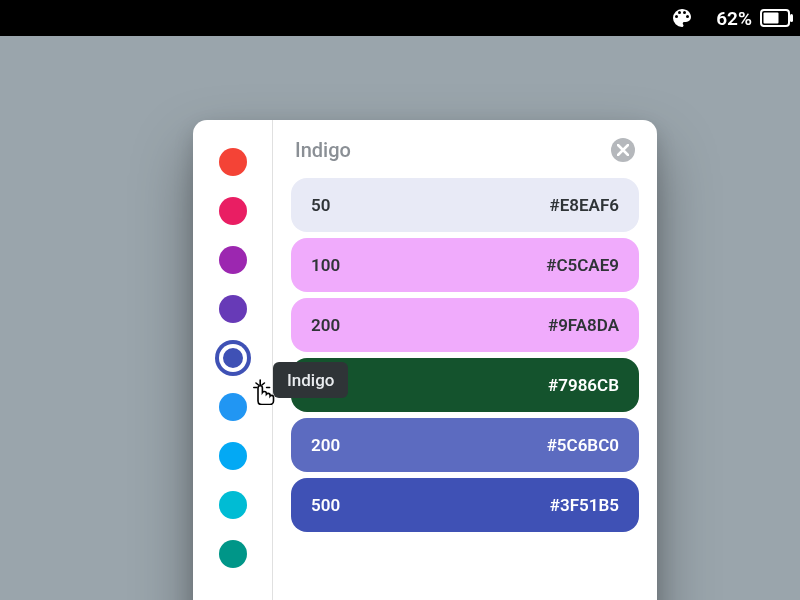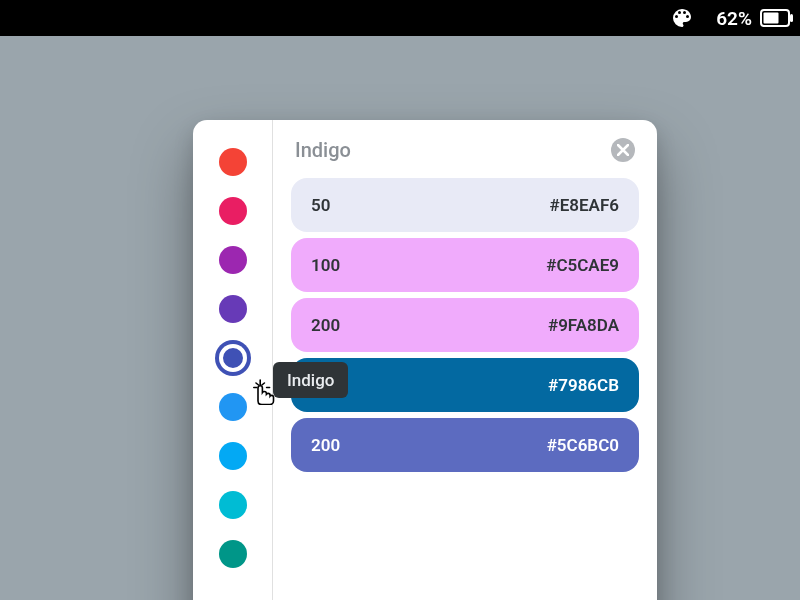--- a/index.html
+++ b/index.html
@@ -174,27 +174,31 @@
           <span>#E8EAF6</span>
         </div>
         <div class="swatch" style="background: #f0abfc; color: rgb(47, 52, 55);">
           <span>100</span>
           <span>#C5CAE9</span>
         </div>
         <div class="swatch" style="background: #f0abfc; color: rgb(47, 52, 55);">
           <span>200</span>
           <span>#9FA8DA</span>
         </div>
-        <div class="swatch" style="background: #0369a1; color: rgb(255, 255, 255);">
+        <div class="swatch" style="background: #14532d; color: rgb(255, 255, 255);">
           <span>300</span>
           <span>#7986CB</span>
         </div>
         <div class="swatch" style="background: rgb(92, 107, 192); color: rgb(255, 255, 255);">
           <span>200</span>
           <span>#5C6BC0</span>
+        </div>
+        <div class="swatch" style="background: rgb(63, 81, 181); color: rgb(255, 255, 255);">
+          <span>500</span>
+          <span>#3F51B5</span>
         </div>
       </div>
   </div>
 </div>
 
 <div class="tooltip" style="left:273px; top:362px;">
   <span>Indigo</span>
 </div>
 
 <div class="cursor" style="left:249px; top:375px;">

